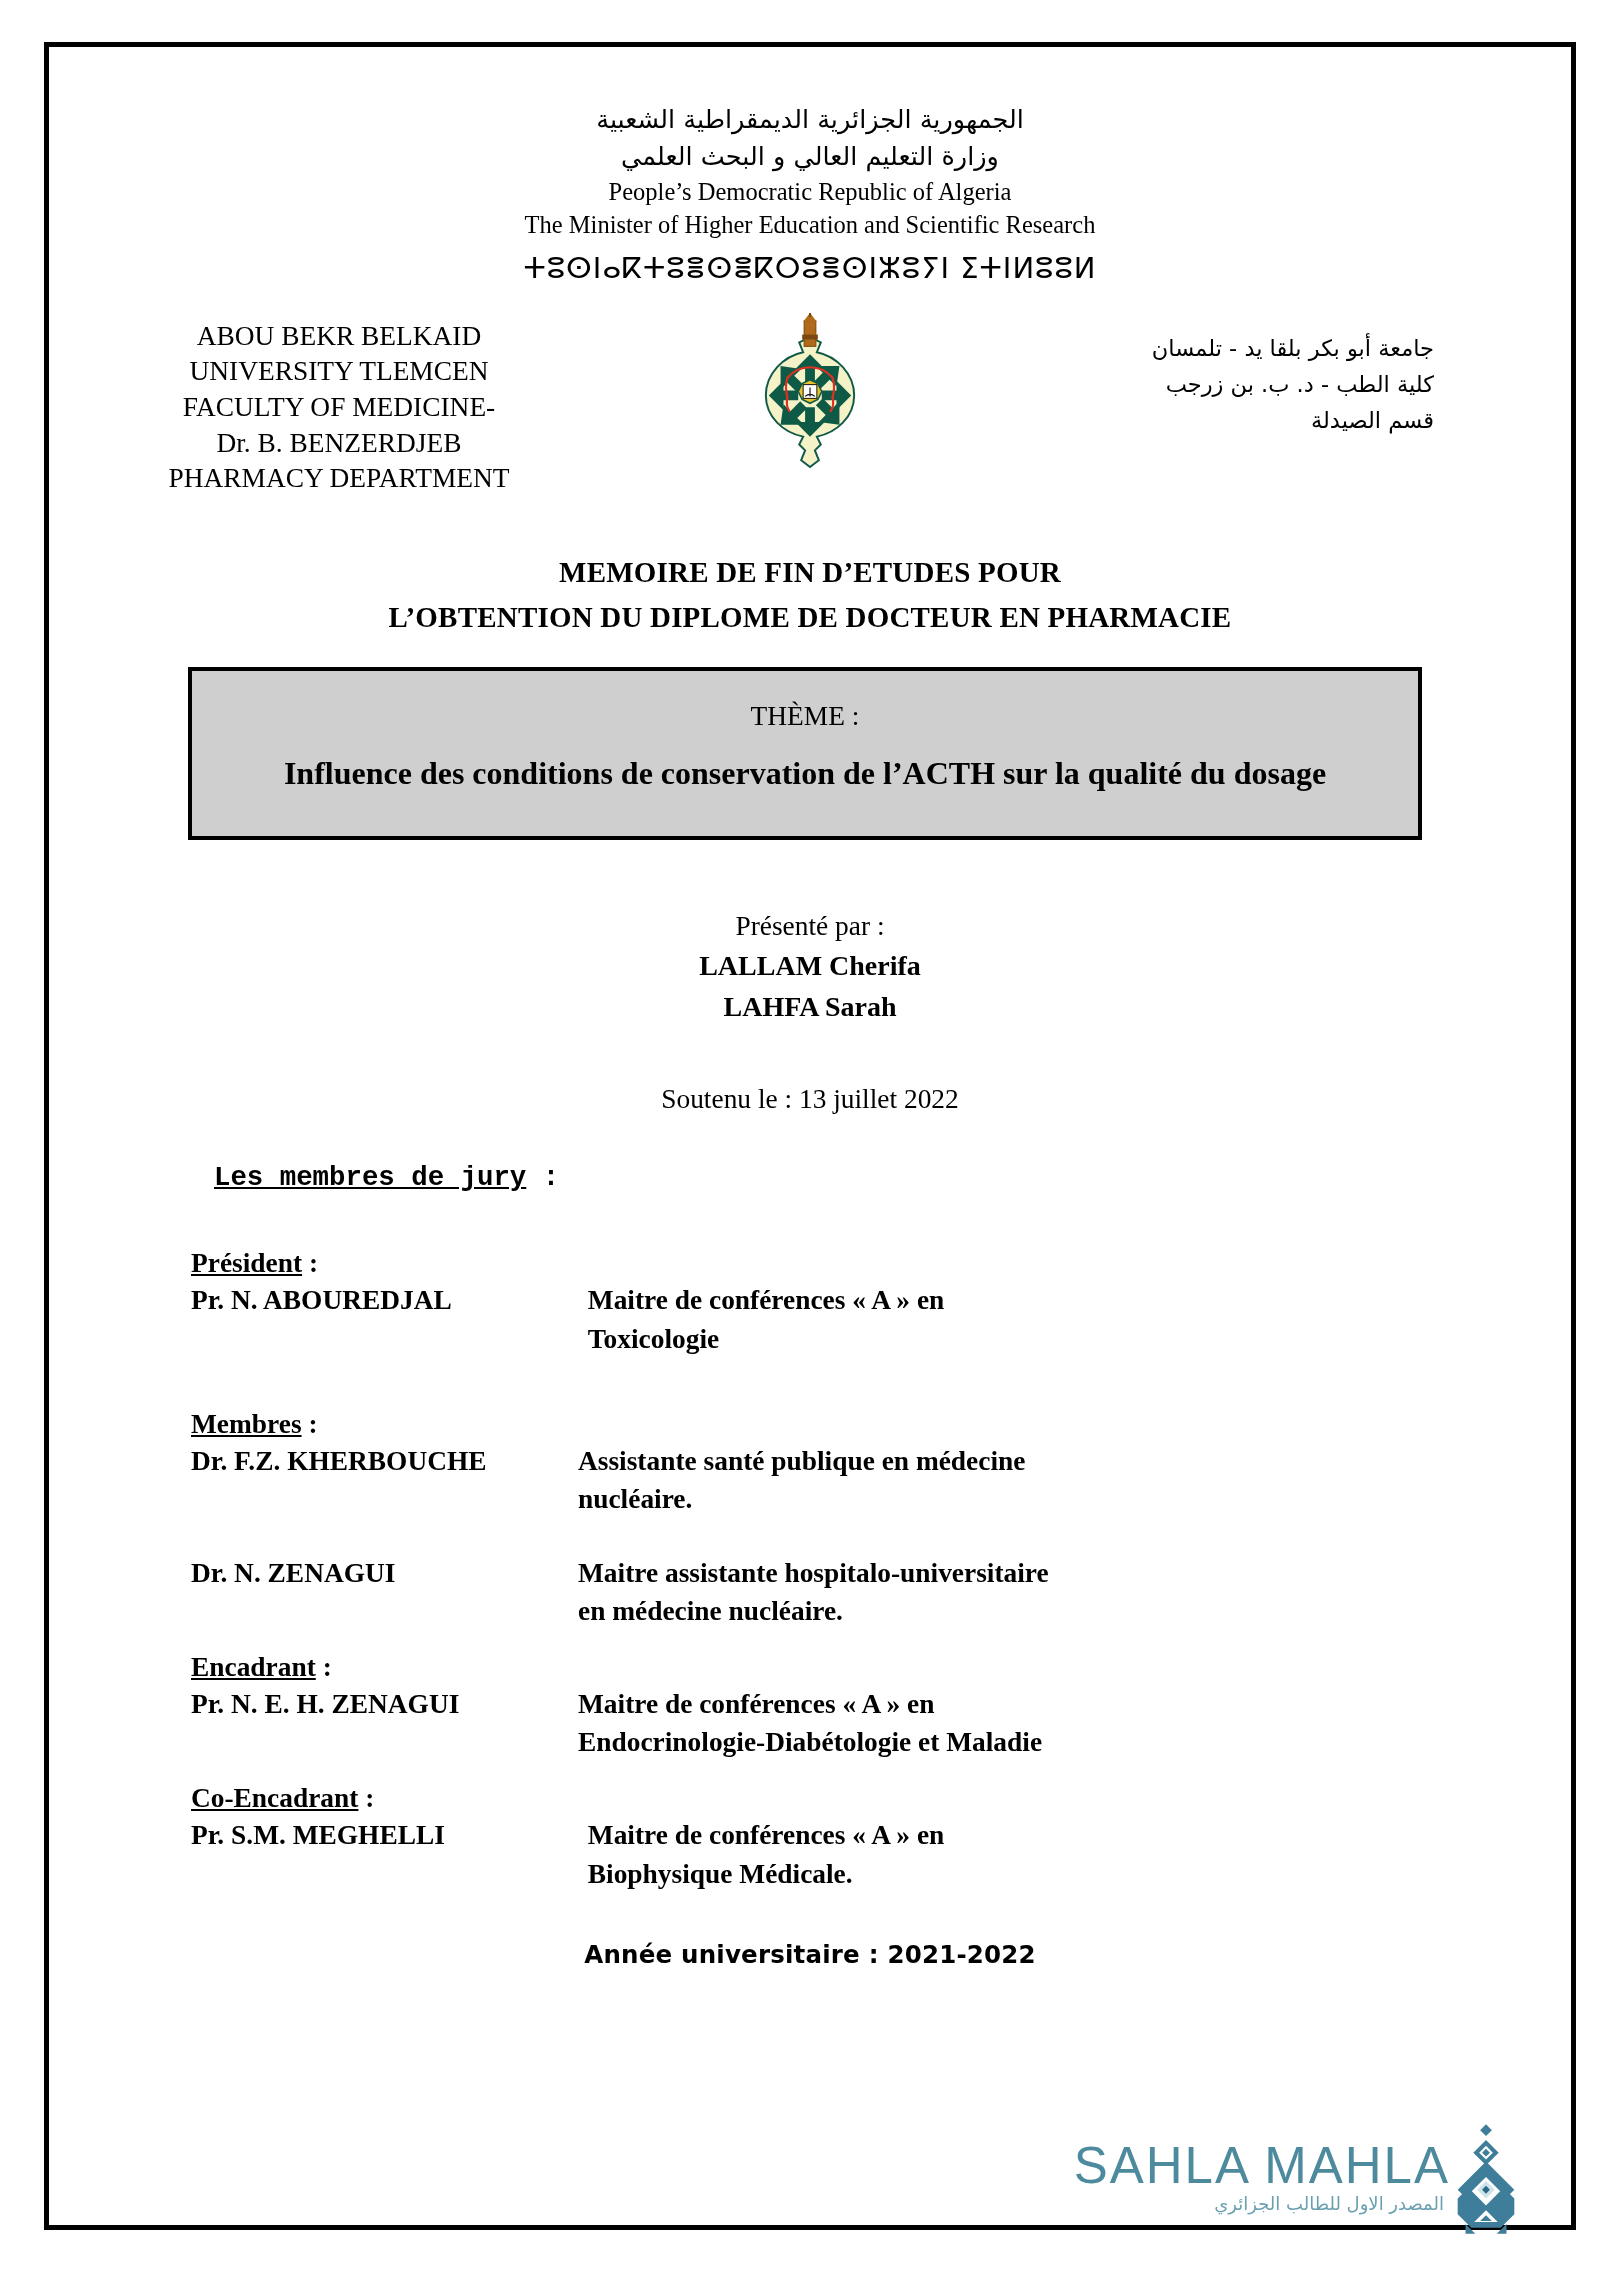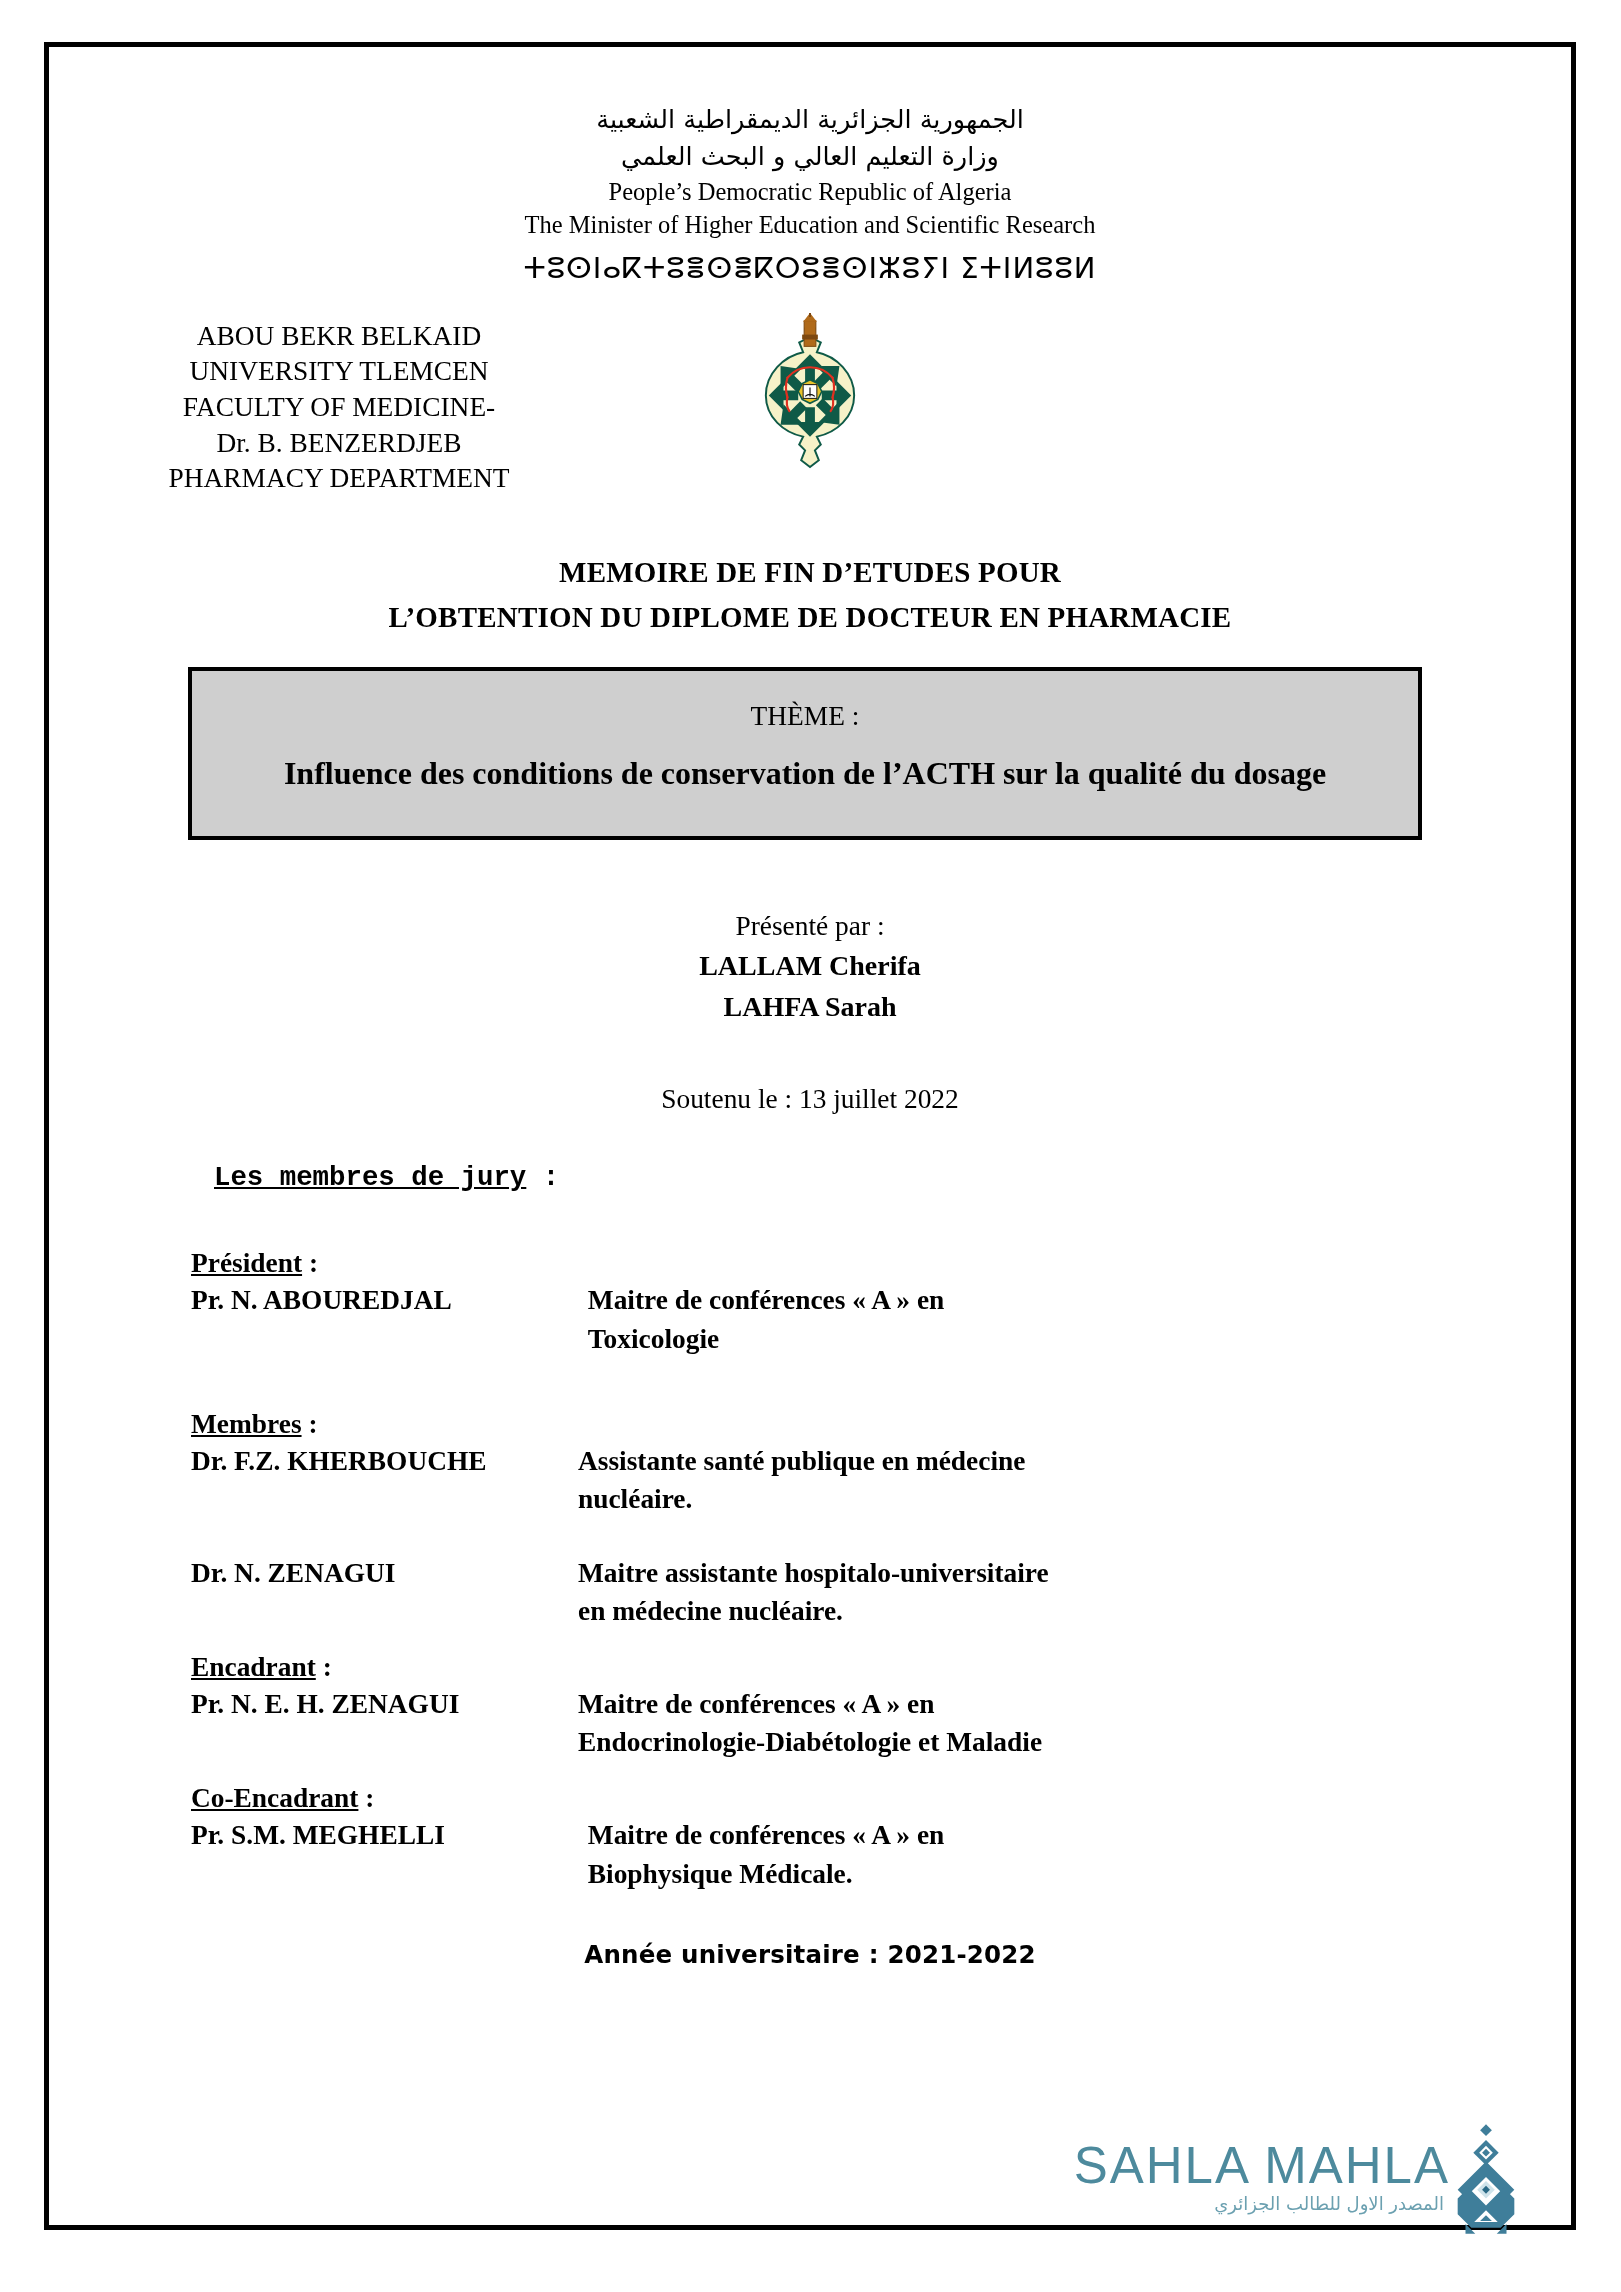--- a/index.html
+++ b/index.html
@@ -297,20 +297,25 @@
           </g>
 
           <g>
             <path d="M59 68 L67 72 L71 80 L67 88 L59 92 L51 88 L47 80 L51 72 Z" fill="#e8c22a" stroke="#0f5a47" stroke-width="1.6"></path>
             <rect x="52" y="73" width="14" height="14" fill="#ffffff" stroke="#111" stroke-width="1"></rect>
             <path d="M54 85 q5 -4 10 0 M59 76 v9" stroke="#111" stroke-width="1.2" fill="none"></path>
           </g>
         </svg>
       </div>
 
+      <div class="inst-right">
+        <div>جامعة أبو بكر بلقا يد - تلمسان</div>
+        <div>كلية الطب - د. ب. بن زرجب</div>
+        <div>قسم الصيدلة</div>
+      </div>
     </div>
 
     <div class="diploma">
       <div>MEMOIRE DE FIN D’ETUDES POUR</div>
       <div>L’OBTENTION DU DIPLOME DE DOCTEUR EN PHARMACIE</div>
     </div>
 
     <div class="theme-box-wrap">
       <div class="theme-box">
         <div class="theme-label">THÈME :</div>

